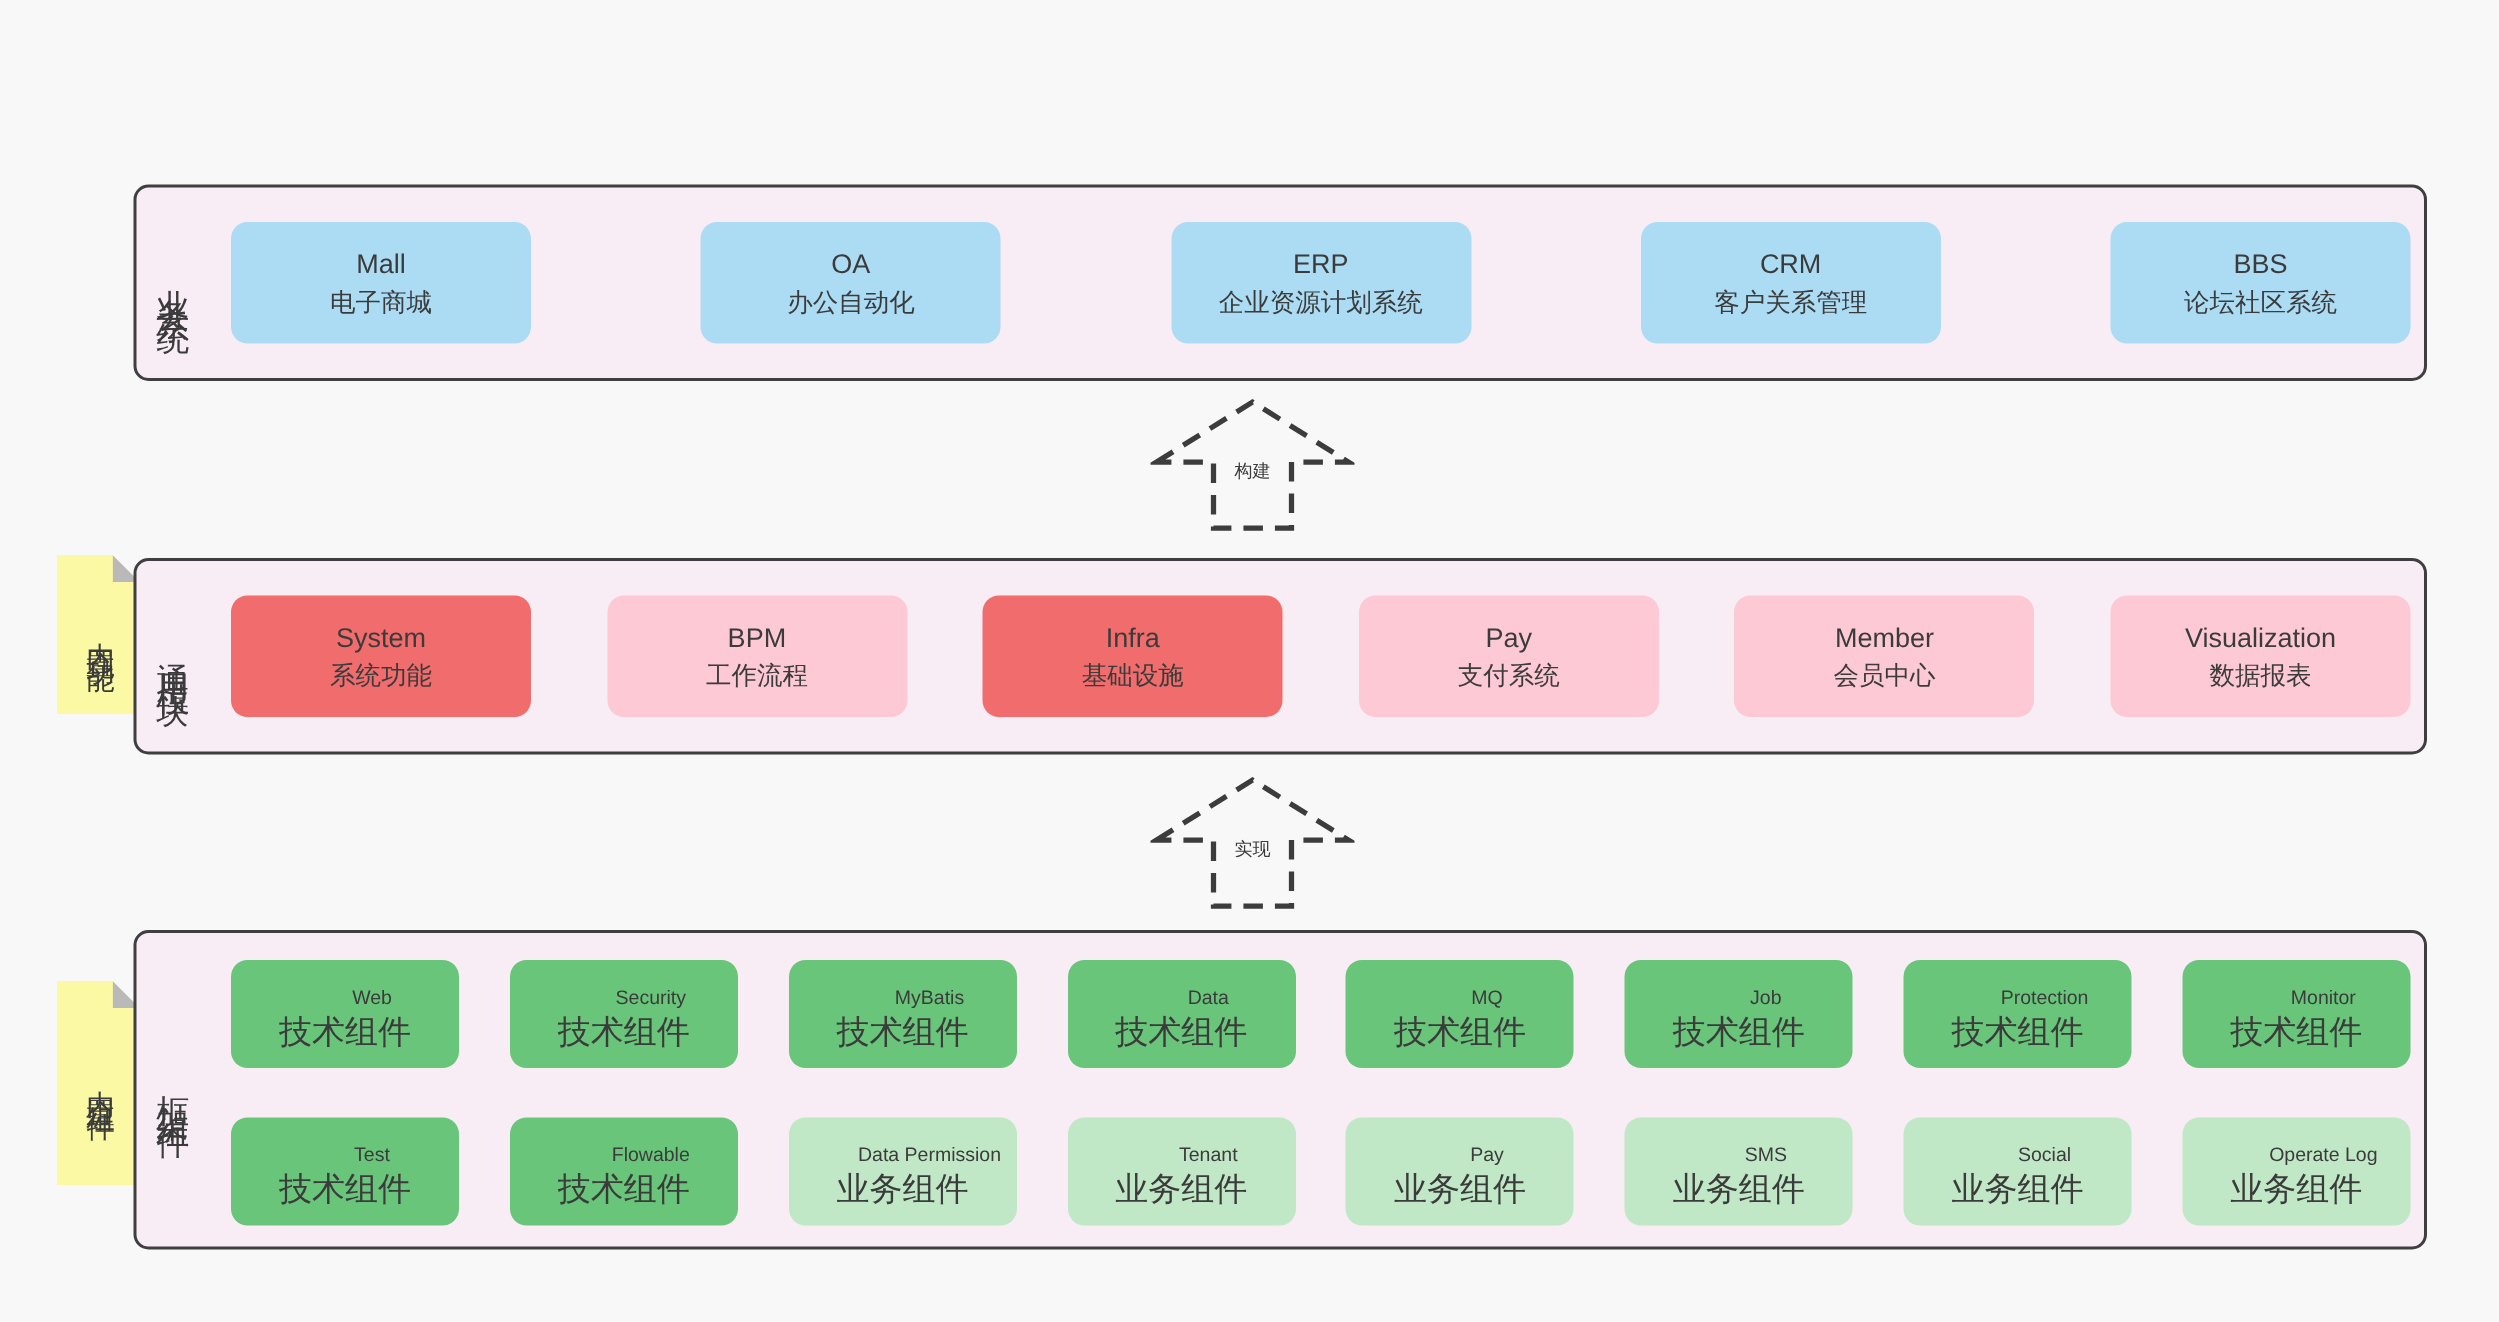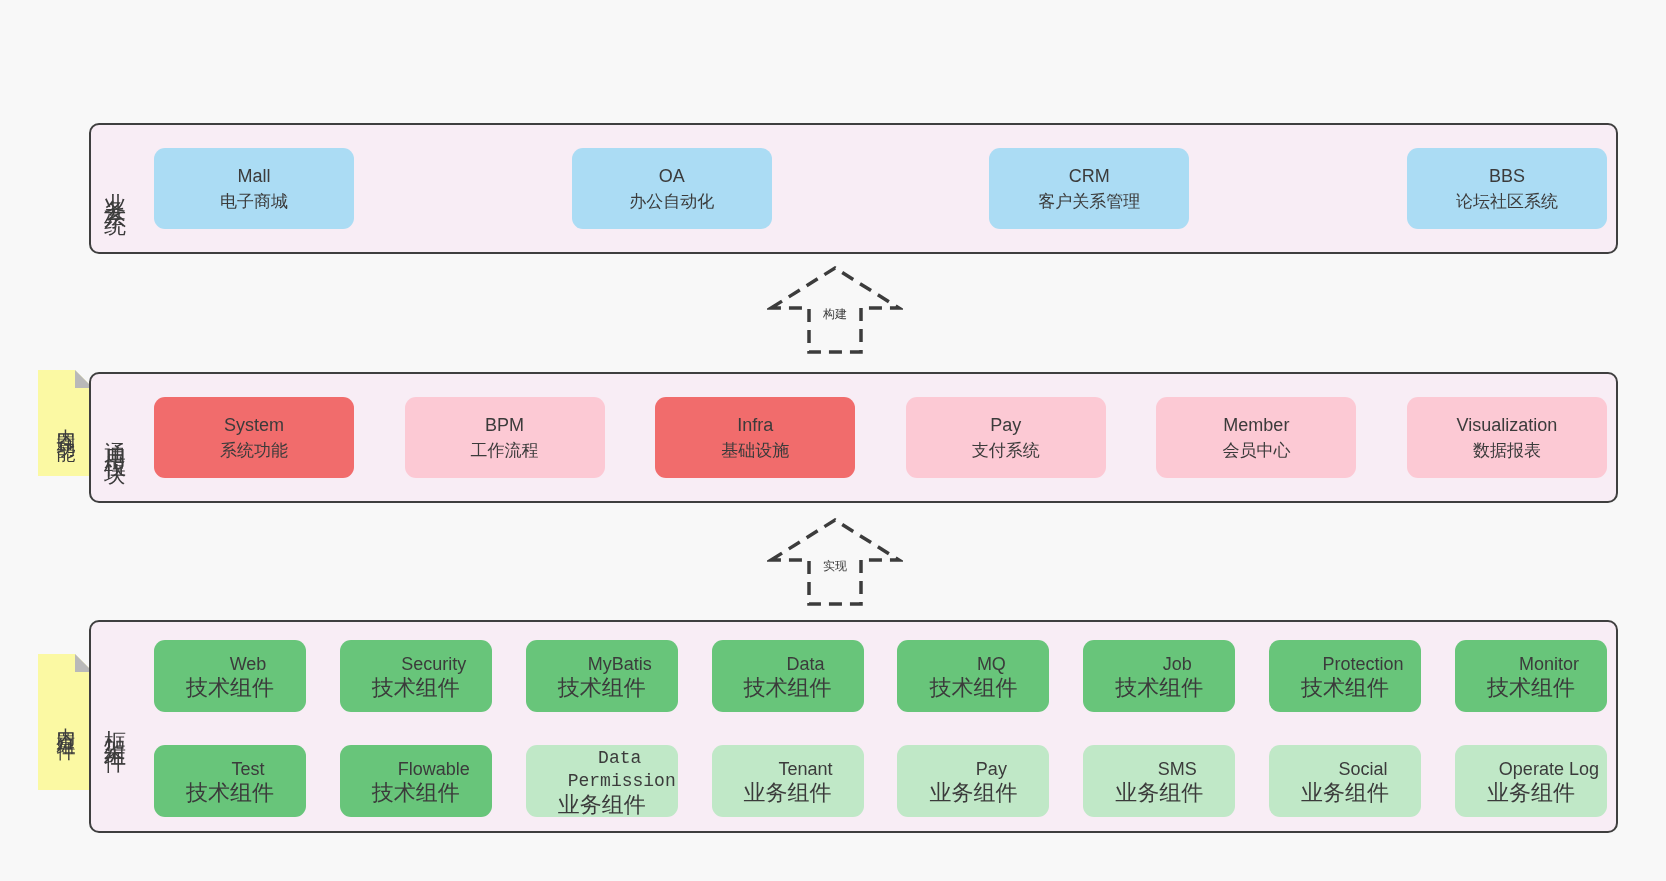--- a/index.html
+++ b/index.html
@@ -29,23 +29,23 @@
   .flexrow.r1{top:18px;height:72px;}
   .flexrow.r2{top:123px;height:72px;}
   .box{
     border-radius:11px;display:flex;flex-direction:column;
     align-items:center;justify-content:center;text-align:center;
   }
   .bigbox{width:200px;height:81px;}
   .smallbox{width:152px;height:72px;}
   .box .t{font-size:18px;line-height:26px;}
   .box .s{font-size:17px;line-height:26px;}
-  .smallbox .t{font-size:18px;line-height:23px;margin-left:36px;}
+  .smallbox .t{font-size:13px;line-height:23px;margin-left:36px;}
   .smallbox .s{font-size:22px;line-height:23px;}
-  .narrow .t{max-width:104px;font-family:Liberation Mono, monospace;}
+  .narrow .t{max-width:104px;}
   .blue{background:#abdcf4;}
   .red{background:#f16c6c;}
   .pink{background:#fcc9d4;}
   .green{background:#68c57a;}
   .lightgreen{background:#c0e8c7;}
   
   .sticky{
     position:absolute;left:38px;width:55px;background:#fbf9a3;
     display:flex;align-items:center;justify-content:center;
   }
@@ -87,20 +87,24 @@
     <div class="flexrow full">
       <div class="box bigbox blue">
         <span class="t">Mall</span>
         <span class="s">电子商城</span>
       </div>
       <div class="box bigbox blue">
         <span class="t">OA</span>
         <span class="s">办公自动化</span>
       </div>
       <div class="box bigbox blue">
+        <span class="t">ERP</span>
+        <span class="s">企业资源计划系统</span>
+      </div>
+      <div class="box bigbox blue">
         <span class="t">CRM</span>
         <span class="s">客户关系管理</span>
       </div>
       <div class="box bigbox blue">
         <span class="t">BBS</span>
         <span class="s">论坛社区系统</span>
       </div>
     </div>
   </div>
 

